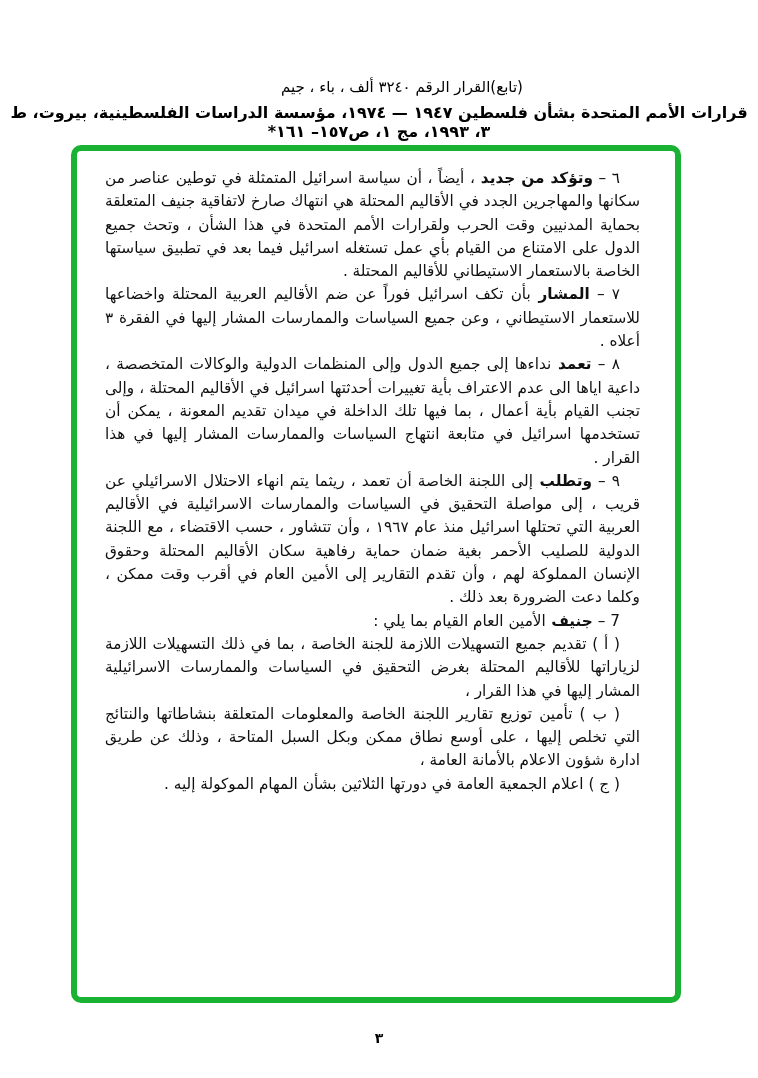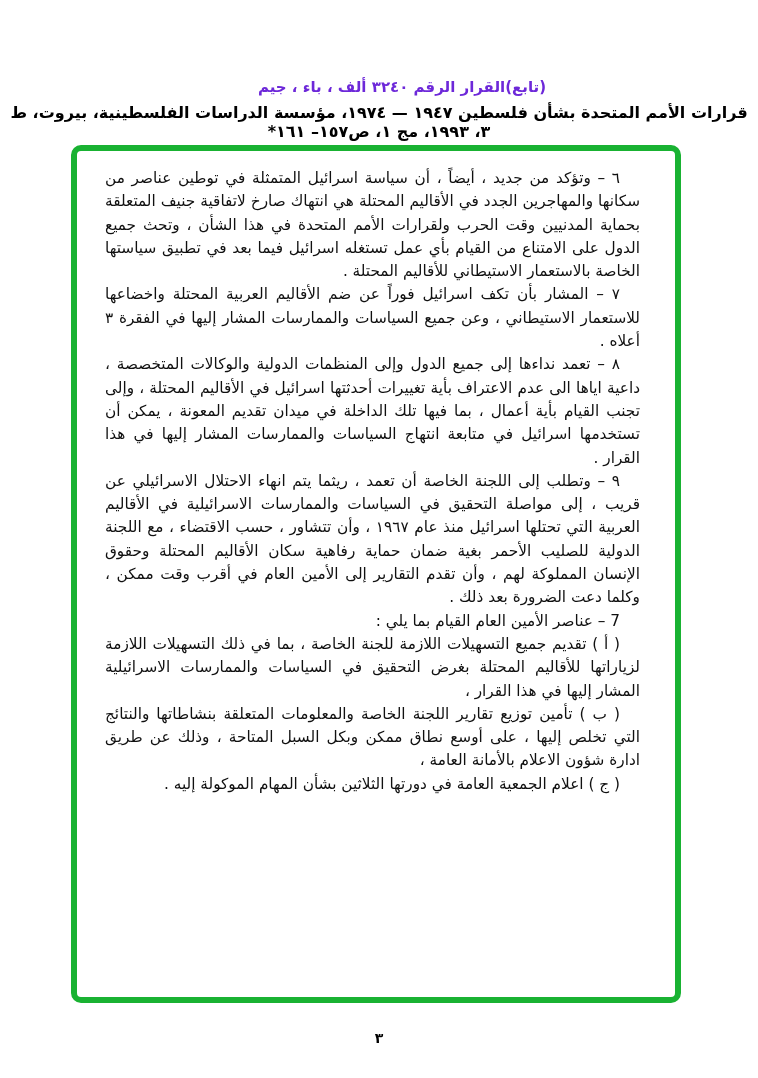--- a/index.html
+++ b/index.html
@@ -19,22 +19,22 @@
   .header {
     position: absolute;
     top: 78px;
     left: 0;
     right: 0;
     text-align: center;
     direction: rtl;
   }
   .title {
     font-size: 15px;
-    font-weight: bold;
-    color: #6d28d9;
+    font-weight: normal;
+    color: #000000;
     letter-spacing: 0.2px;
     padding-left: 46px;
   }
   .source {
     font-size: 16px;
     font-weight: bold;
     color: #000000;
     margin-top: 7px;
   }
   .frame {
@@ -59,21 +59,21 @@
     color: #101010;
   }
   .para {
     margin: 0;
     text-indent: 20px;
   }
   .para .pnum {
     font-weight: normal;
   }
   .para b {
-    font-weight: normal;
+    font-weight: bold;
   }
   .pagenum {
     position: absolute;
     bottom: 32px;
     left: 0;
     right: 0;
     text-align: center;
     font-size: 14px;
     font-weight: bold;
     color: #000000;
@@ -89,21 +89,21 @@
     <div class="source">قرارات الأمم المتحدة بشأن فلسطين ١٩٤٧ — ١٩٧٤، مؤسسة الدراسات الفلسطينية، بيروت، ط ٣، ١٩٩٣، مج ١، ص١٥٧– ١٦١*</div>
   </div>
 
   <div class="frame" style="border-color: rgb(25, 178, 50);"></div>
 
   <div class="textblock">
       <p class="para"><span class="pnum">٦ – </span><b>وتؤكد من جديد </b>، أيضاً ، أن سياسة اسرائيل المتمثلة في توطين عناصر من سكانها والمهاجرين الجدد في الأقاليم المحتلة هي انتهاك صارخ لاتفاقية جنيف المتعلقة بحماية المدنيين وقت الحرب ولقرارات الأمم المتحدة في هذا الشأن ، وتحث جميع الدول على الامتناع من القيام بأي عمل تستغله اسرائيل فيما بعد في تطبيق سياستها الخاصة بالاستعمار الاستيطاني للأقاليم المحتلة .</p>
       <p class="para"><span class="pnum">٧ – </span><b>المشار </b>بأن تكف اسرائيل فوراً عن ضم الأقاليم العربية المحتلة واخضاعها للاستعمار الاستيطاني ، وعن جميع السياسات والممارسات المشار إليها في الفقرة ٣ أعلاه .</p>
       <p class="para"><span class="pnum">٨ – </span><b>تعمد </b>نداءها إلى جميع الدول وإلى المنظمات الدولية والوكالات المتخصصة ، داعية اياها الى عدم الاعتراف بأية تغييرات أحدثتها اسرائيل في الأقاليم المحتلة ، وإلى تجنب القيام بأية أعمال ، بما فيها تلك الداخلة في ميدان تقديم المعونة ، يمكن أن تستخدمها اسرائيل في متابعة انتهاج السياسات والممارسات المشار إليها في هذا القرار .</p>
       <p class="para"><span class="pnum">٩ – </span><b>وتطلب </b>إلى اللجنة الخاصة أن تعمد ، ريثما يتم انهاء الاحتلال الاسرائيلي عن قريب ، إلى مواصلة التحقيق في السياسات والممارسات الاسرائيلية في الأقاليم العربية التي تحتلها اسرائيل منذ عام ١٩٦٧ ، وأن تتشاور ، حسب الاقتضاء ، مع اللجنة الدولية للصليب الأحمر بغية ضمان حماية رفاهية سكان الأقاليم المحتلة وحقوق الإنسان المملوكة لهم ، وأن تقدم التقارير إلى الأمين العام في أقرب وقت ممكن ، وكلما دعت الضرورة بعد ذلك .</p>
-      <p class="para"><span class="pnum">7 – </span><b>عناصر </b>الأمين العام القيام بما يلي :</p>
+      <p class="para"><span class="pnum">7 – </span><b>جنيف </b>الأمين العام القيام بما يلي :</p>
       <p class="para"><span class="pnum">( أ ) </span>تقديم جميع التسهيلات اللازمة للجنة الخاصة ، بما في ذلك التسهيلات اللازمة لزياراتها للأقاليم المحتلة بغرض التحقيق في السياسات والممارسات الاسرائيلية المشار إليها في هذا القرار ،</p>
       <p class="para"><span class="pnum">( ب ) </span>تأمين توزيع تقارير اللجنة الخاصة والمعلومات المتعلقة بنشاطاتها والنتائج التي تخلص إليها ، على أوسع نطاق ممكن وبكل السبل المتاحة ، وذلك عن طريق ادارة شؤون الاعلام بالأمانة العامة ،</p>
       <p class="para"><span class="pnum">( ج ) </span>اعلام الجمعية العامة في دورتها الثلاثين بشأن المهام الموكولة إليه .</p>
     </div>
 
   <div class="pagenum">٣</div>
 
 </div>
 
 </body></html>

